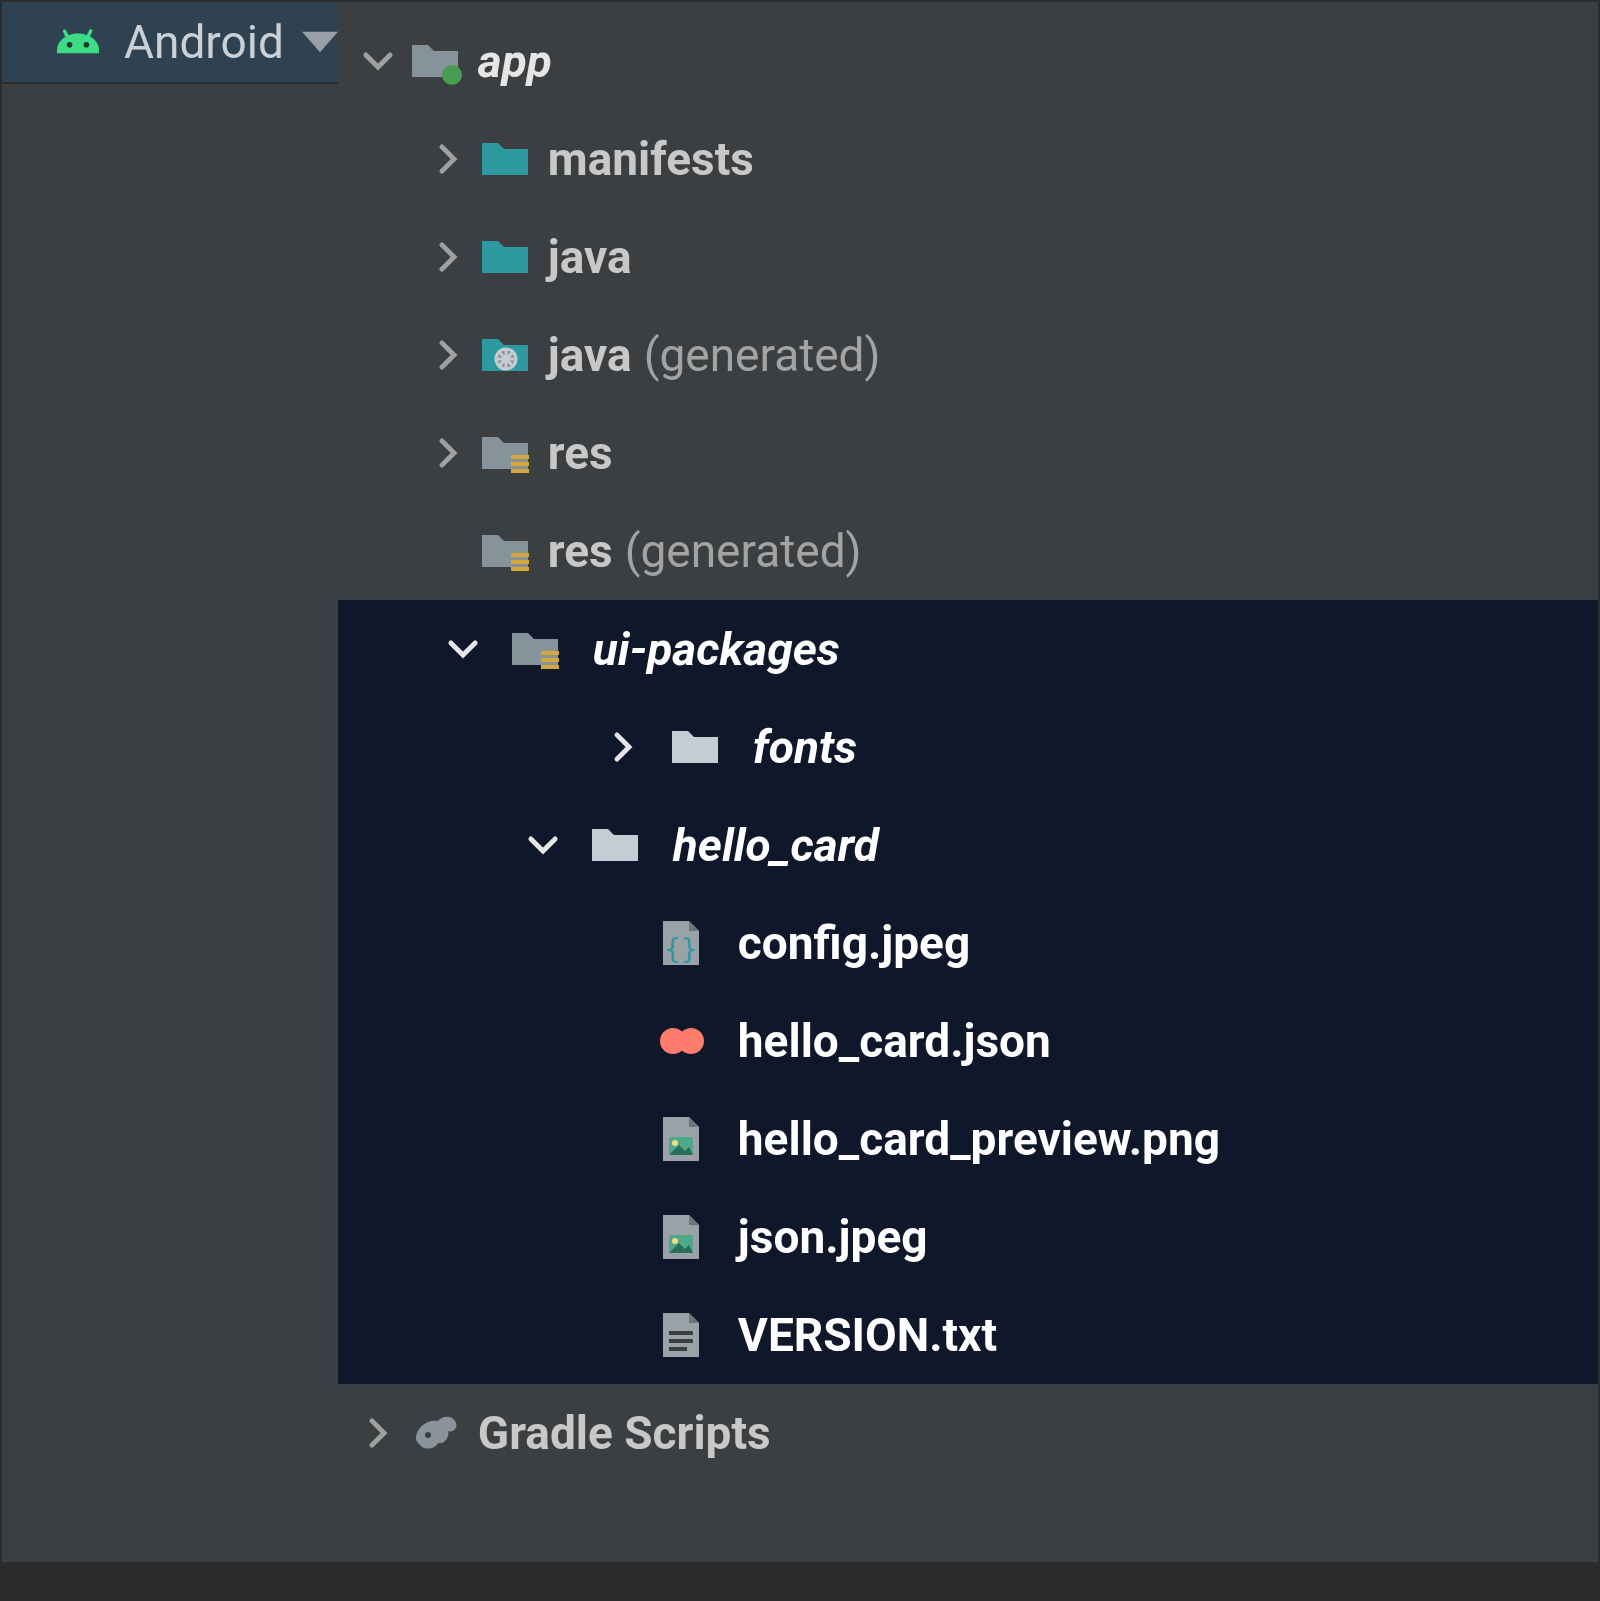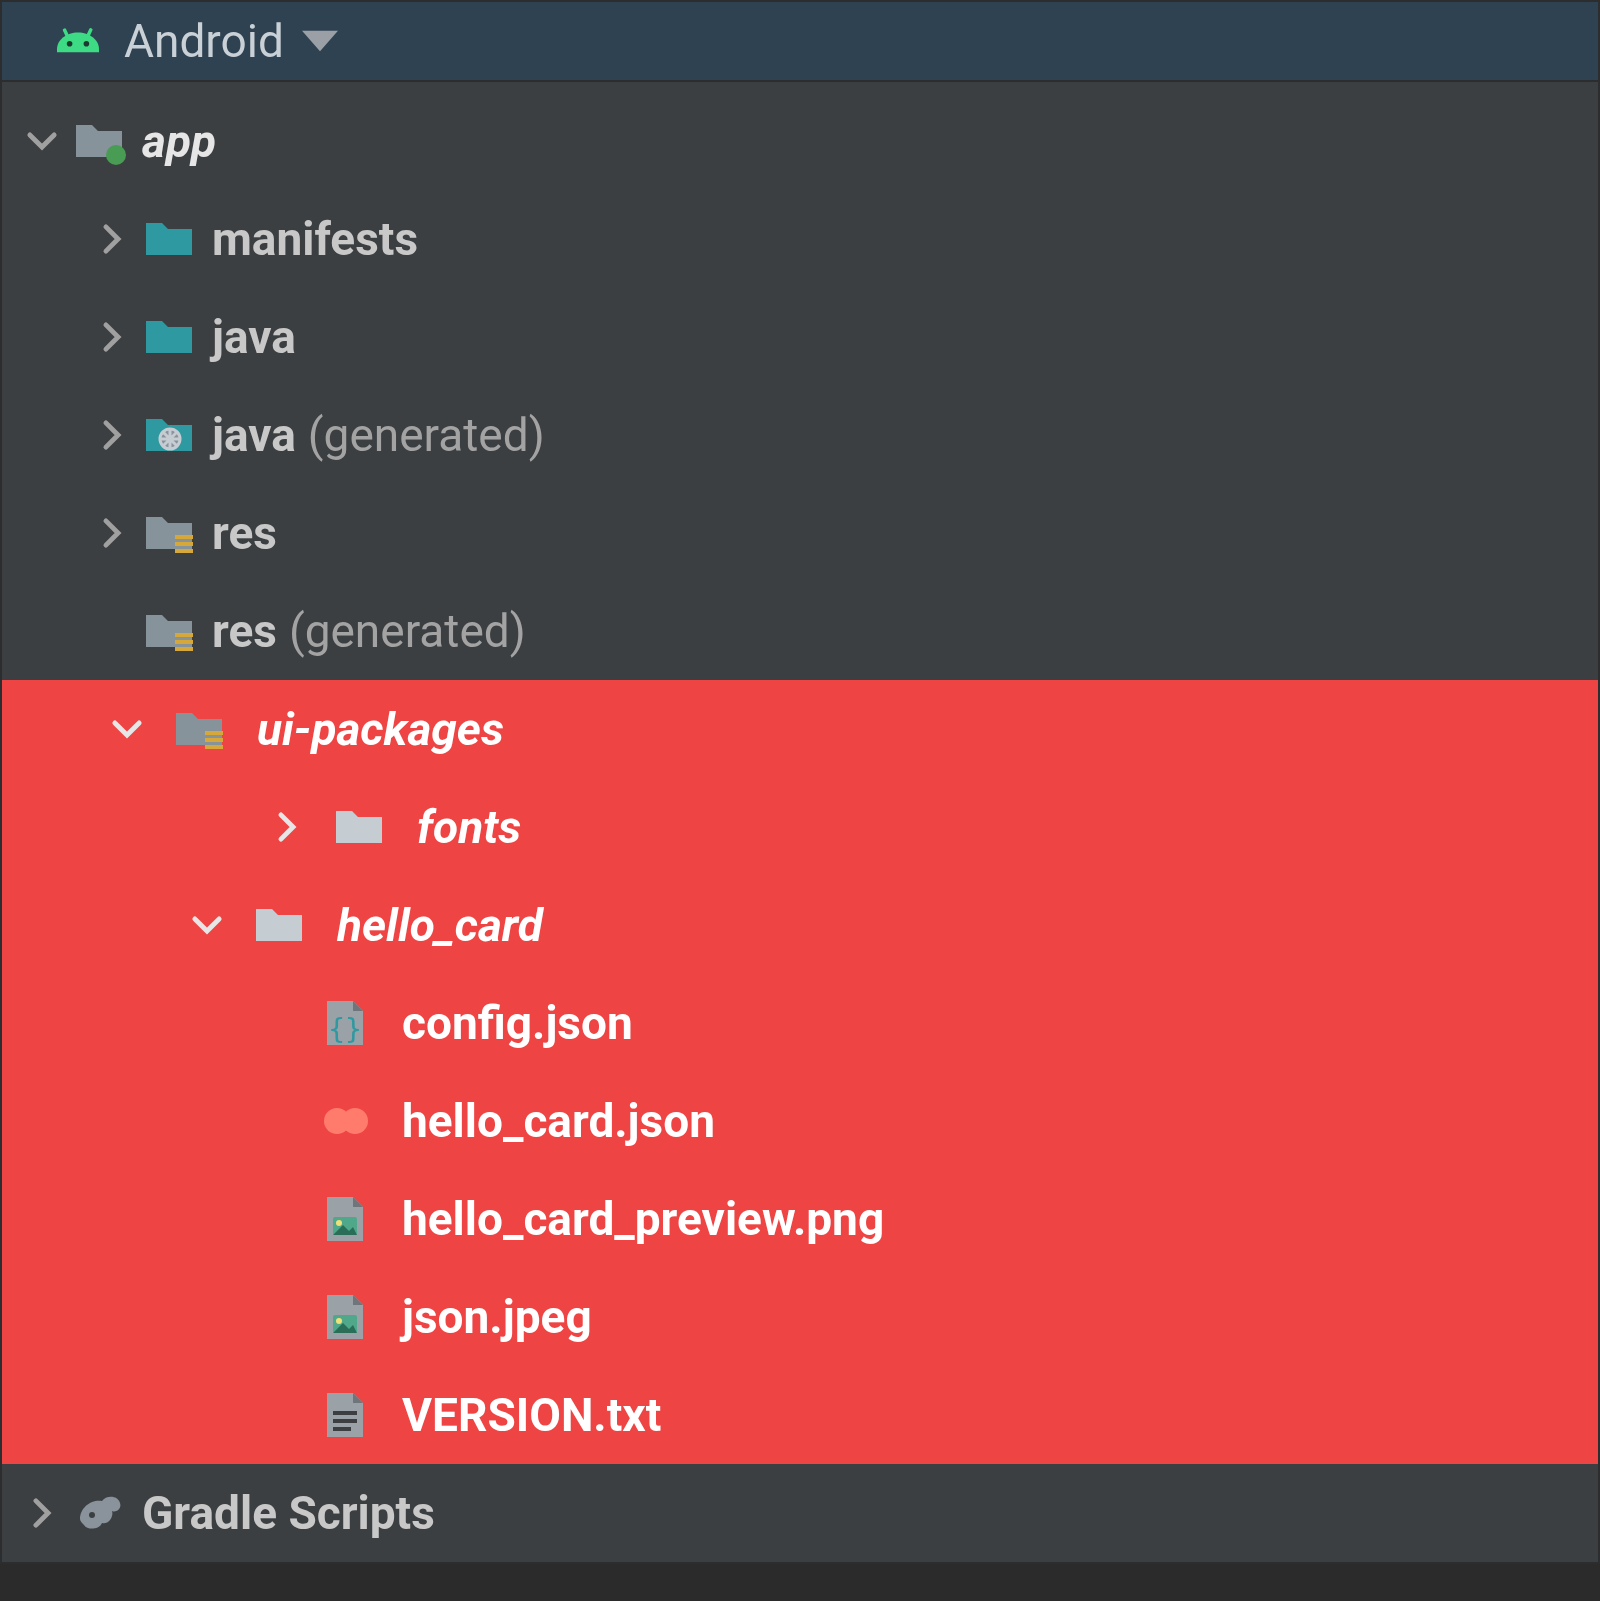--- a/index.html
+++ b/index.html
@@ -12,21 +12,21 @@
     overflow: hidden;
     color: #bababa;
   }
   .panel {
     width: 1600px;
     height: 1564px;
     background: #3c3f41;
     border: 2px solid #2b2d2f;
     box-sizing: border-box;
     display: flex;
-    flex-direction: column;
+    flex-direction: row;
   }
   .header {
     height: 80px;
     background: #2f4252;
     display: flex;
     align-items: center;
     padding-left: 48px;
     gap: 18px;
     border-bottom: 2px solid #2b2d2f;
   }
@@ -39,21 +39,21 @@
     display: flex;
     align-items: center;
     height: 98px;
     font-size: 46px;
     color: #c8c8c8;
     white-space: nowrap;
   }
   .row .label { margin-left: 14px; font-weight: bold; }
   .row .suffix { color: #a3a3a3; margin-left: 12px; }
   .row.bold .label { font-weight: 700; color: #e6e6e6; font-style: italic; }
-  .row.sel { background: #ef4444; color: #ffffff; gap: 15px; }
+  .row.sel { background: #0f172a; color: #ffffff; gap: 15px; }
   .row.sel .label { color: #ffffff; }
   .row.bold.sel .label { color:#ffffff; }
   .arrow {
     width: 60px;
     display:flex;
     justify-content:center;
     align-items:center;
   }
   .arrow svg { width: 34px; height: 34px; }
   .icon { width: 56px; height: 56px; display:flex; align-items:center; justify-content:center; flex:0 0 auto;}
@@ -295,21 +295,21 @@
       <span class="label">hello_card</span>
     </div>
 
     <div class="row sel">
       <span class="spacer" style="width:300px"></span>
       <span class="icon">
           <svg viewBox="0 0 56 56">
             <use href="#ico-file-json"></use>
           </svg>
         </span>
-      <span class="label">config.json</span>
+      <span class="label">config.jpeg</span>
     </div>
 
 
     <div class="row sel">
       <span class="spacer" style="width:300px"></span>
       <span class="icon">
           <svg viewBox="0 0 56 56">
             <use href="#ico-file-relay"></use>
           </svg>
         </span>

